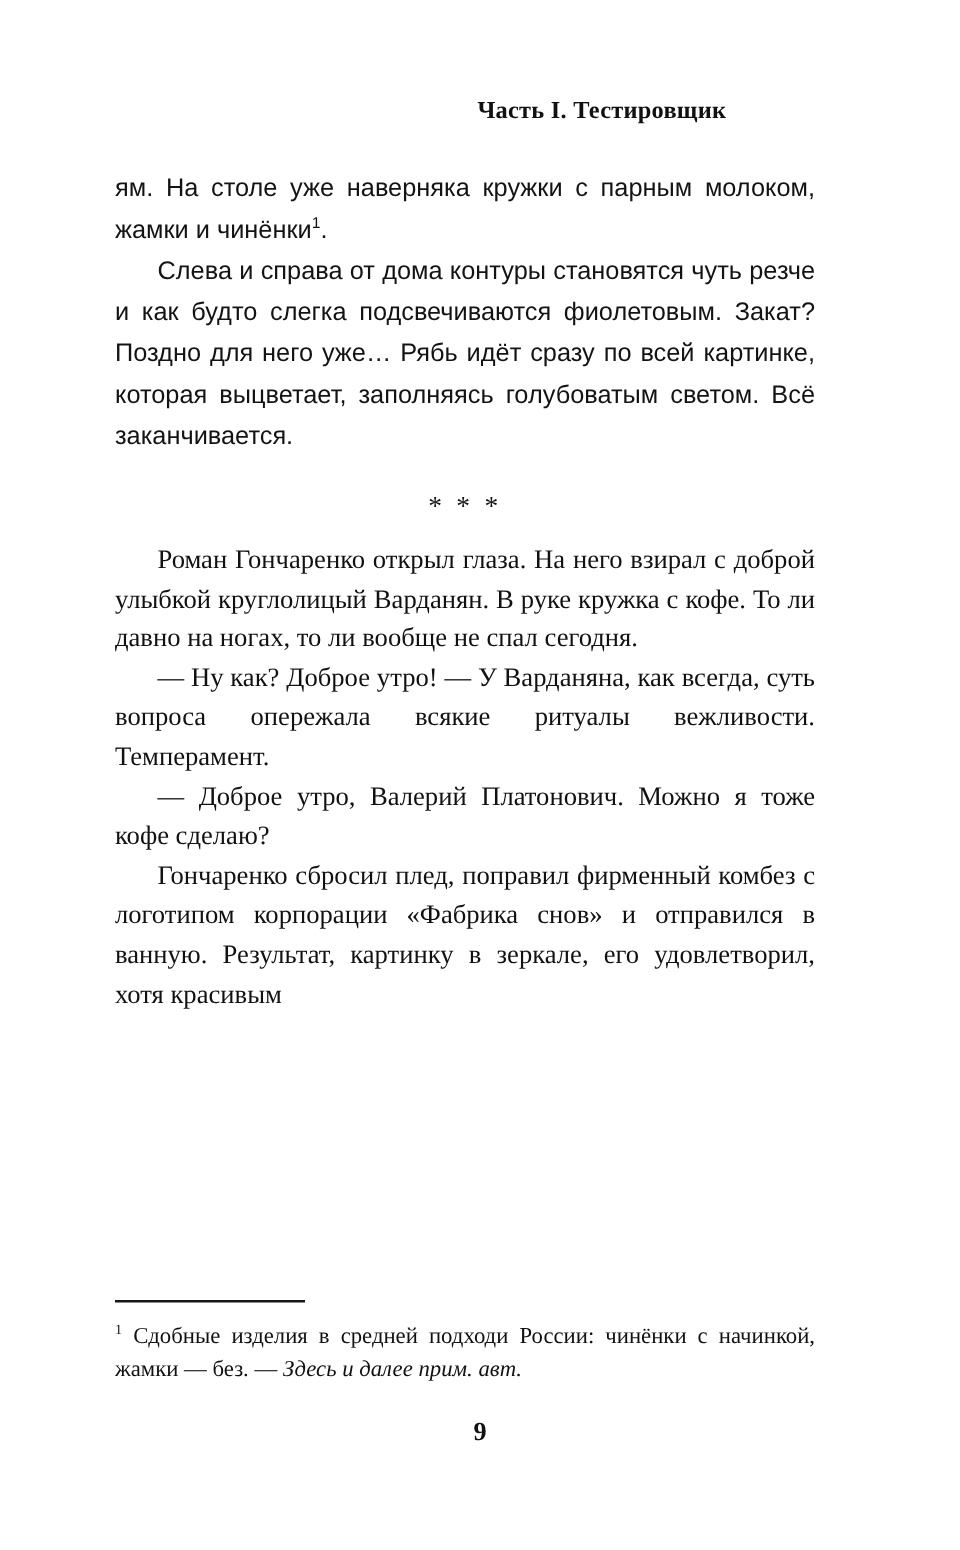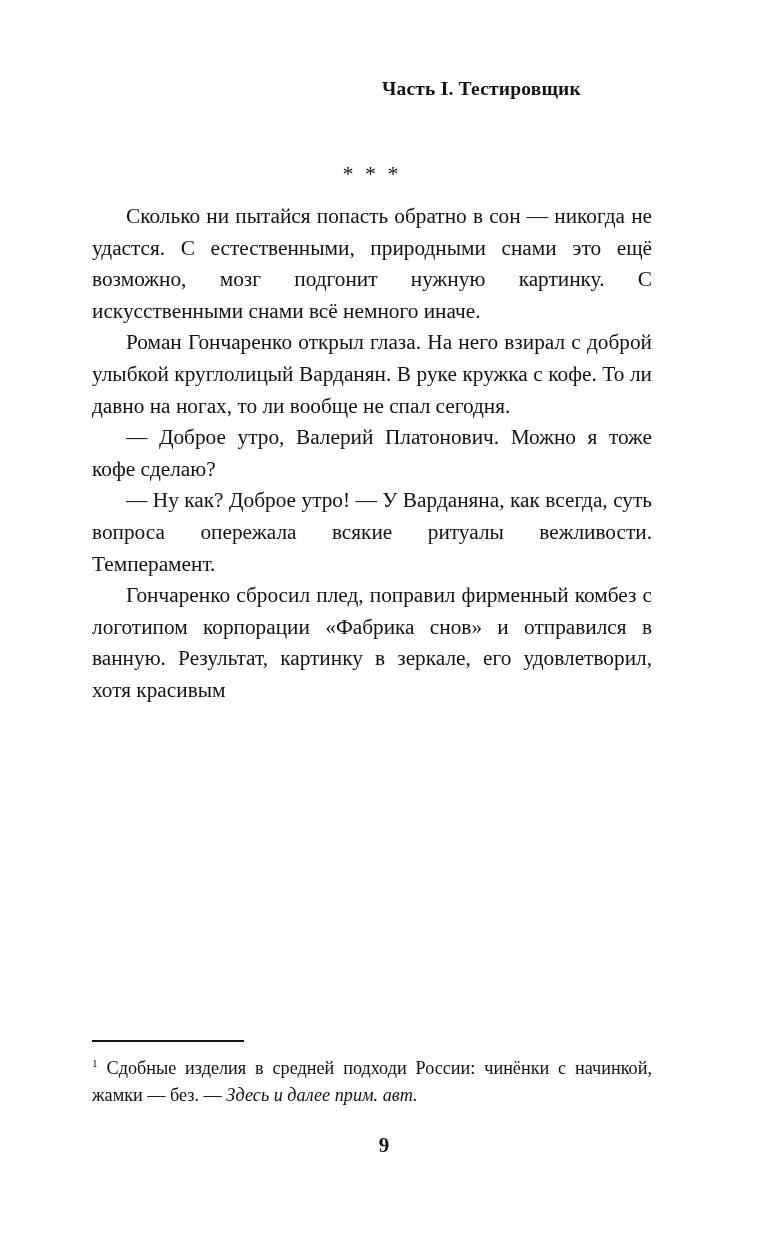--- a/index.html
+++ b/index.html
@@ -110,28 +110,29 @@
 </style>
 </head>
 <body>
 
 <div class="page">
 
   <div class="running-head">Часть I. Тестировщик</div>
 
   <div class="content">
 
+    <p class="sans"><span>ям. На столе уже наверняка кружки с парным молоком, жамки и чинёнки</span><sup class="fn">1</sup><span>.</span></p>
 
+    <p class="sans indent">Слева и справа от дома контуры становятся чуть резче и как будто слегка подсвечиваются фиолетовым. Закат? Поздно для него уже… Рябь идёт сразу по всей картинке, которая выцветает, заполняясь голубоватым светом. Всё заканчивается.</p>
 
     <div class="sep">* * *</div>
 
-    <p class="serif">Сколько ни пытайся попасть обратно в сон — никогда не удастся. С естественными, природными снами это ещё возможно, мозг подгонит нужную картинку. С искусственными снами всё немного иначе.</p>
     <p class="serif">Роман Гончаренко открыл глаза. На него взирал с доброй улыбкой круглолицый Варданян. В руке кружка с кофе. То ли давно на ногах, то ли вообще не спал сегодня.</p>
+    <p class="serif">— Ну как? Доброе утро! — У Варданяна, как всегда, суть вопроса опережала всякие ритуалы вежливости. Темперамент.</p>
     <p class="serif">— Доброе утро, Валерий Платонович. Можно я тоже кофе сделаю?</p>
-    <p class="serif">— Ну как? Доброе утро! — У Варданяна, как всегда, суть вопроса опережала всякие ритуалы вежливости. Темперамент.</p>
     <p class="serif">Гончаренко сбросил плед, поправил фирменный комбез с логотипом корпорации «Фабрика снов» и отправился в ванную. Результат, картинку в зеркале, его удовлетворил, хотя красивым</p>
 
   </div>
 
   <div class="footnote-wrap">
     <div class="footnote-rule"></div>
     <p class="footnote"><sup class="fn">1</sup>&nbsp;<span>Сдобные изделия в средней подходи России: чинёнки с начинкой, жамки — без. — </span><i>Здесь и далее прим. авт.</i></p>
   </div>
 
   <div class="folio">9</div>

